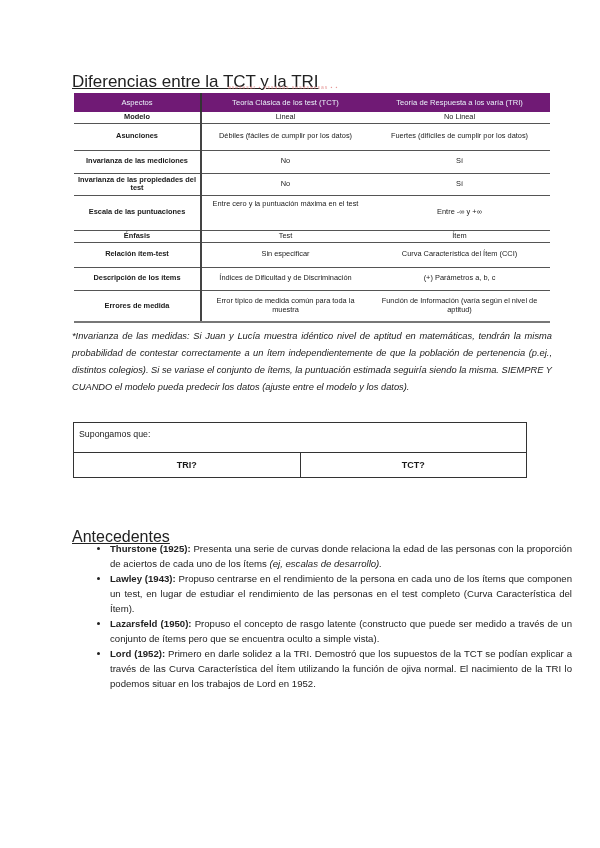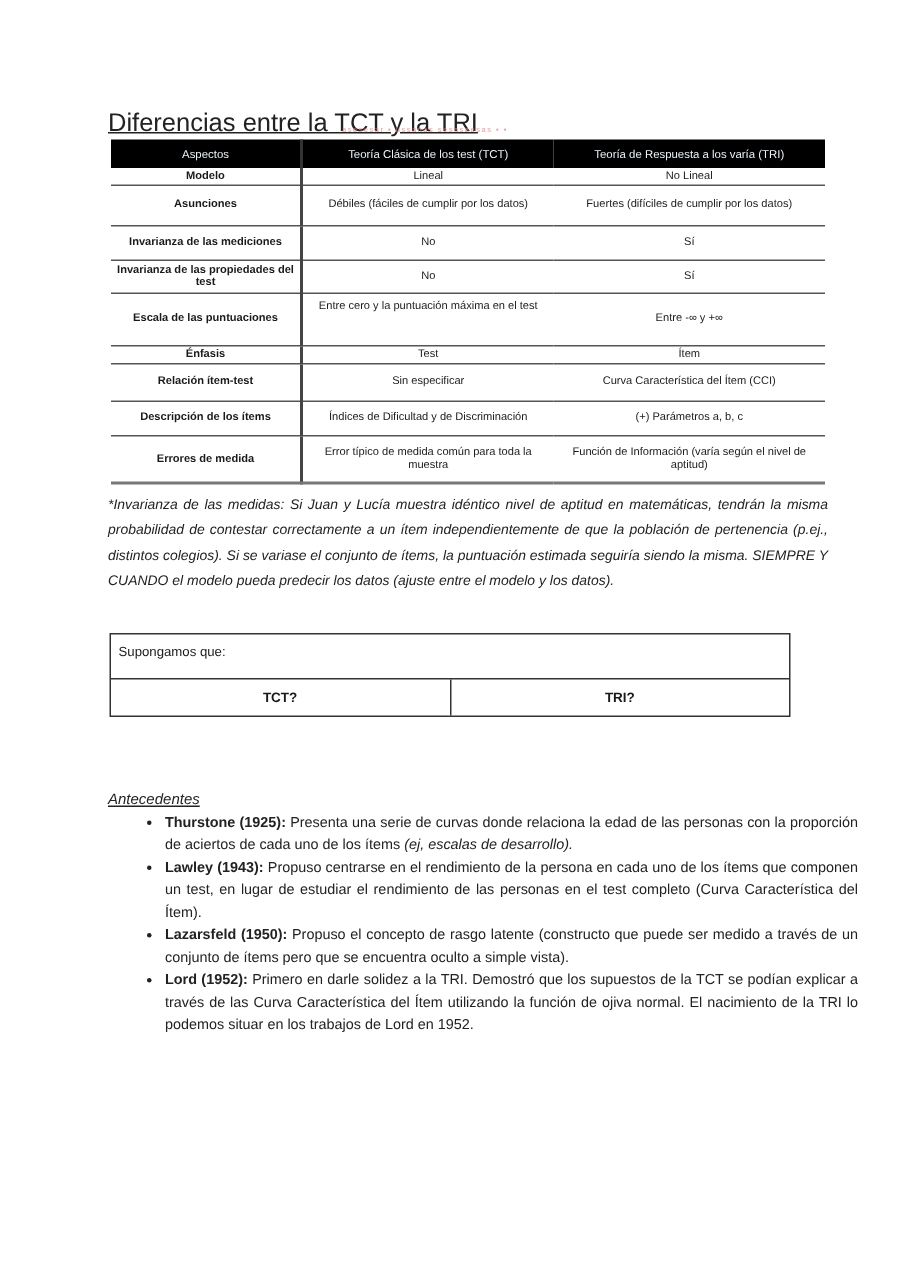--- a/index.html
+++ b/index.html
@@ -4,42 +4,42 @@
 <style>
   html, body { margin: 0; padding: 0; background: #ffffff; }
   body { width: 600px; height: 848px; position: relative; overflow: hidden;
          font-family: "Liberation Sans", sans-serif; color: #1a1a1a; }
   .page-title { position: absolute; left: 72px; top: 72px; font-size: 17px;
                 text-decoration: underline; color: #222; }
   .faint-red { position: absolute; left: 228px; top: 84px; font-size: 5px; color: #e08080;
                letter-spacing: 1px; opacity: .8; }
   table.cmp { position: absolute; left: 74px; top: 93px; width: 476px;
               border-collapse: collapse; font-size: 7.4px; table-layout: fixed; }
-  table.cmp th { background: #000000; color: #eaf3fa; font-weight: normal;
+  table.cmp th { background: #701a75; color: #eaf3fa; font-weight: normal;
                  height: 19px; font-size: 7.6px; padding: 0 2px; }
   table.cmp td { text-align: center; padding: 0 3px; border-bottom: 1px solid #555;
                  line-height: 8.5px; vertical-align: middle; }
   table.cmp td:first-child { font-weight: bold; border-right: 2px solid #444; }
   table.cmp th:first-child { border-right: 2px solid #333; }
   table.cmp tr:last-child td { border-bottom: 2px solid #777; }
   .col1 { width: 127px; } .col2 { width: 168px; } .col3 { width: 181px; }
   .footnote { position: absolute; left: 72px; top: 328px; width: 480px;
               font-style: italic; font-size: 9.3px; line-height: 17px; color: #222;
               text-align: justify; }
   .qbox { position: absolute; left: 73px; top: 422px; width: 452px;
           border: 1px solid #333; font-size: 8.8px; }
   .qbox .q-top { padding: 6px 5px 4px 5px; border-bottom: 1px solid #333; }
   .qbox .q-intro { margin-bottom: 9px; }
   .qbox .q-text { font-style: italic; line-height: 12px; }
   .qbox .q-row { display: flex; height: 24px; }
   .qbox .q-cell { flex: 1; display: flex; align-items: center; justify-content: center;
                   font-weight: bold; font-size: 9px; }
   .qbox .q-cell + .q-cell { border-left: 1px solid #333; }
-  .section-title { position: absolute; left: 72px; top: 528px; font-size: 10px;
-                   text-decoration: underline; color: #222; font-style: italic; }
+  .section-title { position: absolute; left: 72px; top: 528px; font-size: 16px;
+                   text-decoration: underline; color: #222; }
   ul.ante { position: absolute; left: 92px; top: 541px; width: 462px; margin: 0;
             padding: 0 0 0 18px; font-size: 9.6px; line-height: 15px; color: #222;
             text-align: justify; }
   ul.ante li { margin: 0; padding-left: 0; }
   ul.ante li b { font-weight: bold; }
 </style>
 </head>
 <body>
 
 <div>
@@ -108,22 +108,22 @@
     </tbody>
   </table>
 
   <div class="footnote">*Invarianza de las medidas: Si Juan y Lucía muestra idéntico nivel de aptitud en matemáticas, tendrán la misma probabilidad de contestar correctamente a un ítem independientemente de que la población de pertenencia (p.ej., distintos colegios). Si se variase el conjunto de ítems, la puntuación estimada seguiría siendo la misma. SIEMPRE Y CUANDO el modelo pueda predecir los datos (ajuste entre el modelo y los datos).</div>
 
   <div class="qbox">
     <div class="q-top">
       <div class="q-intro">Supongamos que:</div>
     </div>
     <div class="q-row">
+      <div class="q-cell">TRI?</div>
       <div class="q-cell">TCT?</div>
-      <div class="q-cell">TRI?</div>
     </div>
   </div>
 
   <div class="section-title">Antecedentes</div>
   <ul class="ante">
     <li><b>Thurstone (1925):</b><span> Presenta una serie de curvas donde relaciona la edad de las personas con la proporción de aciertos de cada uno de los ítems </span><i>(ej, escalas de desarrollo).</i></li>
     <li><b>Lawley (1943):</b><span> Propuso centrarse en el rendimiento de la persona en cada uno de los ítems que componen un test, en lugar de estudiar el rendimiento de las personas en el test completo (Curva Característica del Ítem).</span></li>
     <li><b>Lazarsfeld (1950):</b><span> Propuso el concepto de rasgo latente (constructo que puede ser medido a través de un conjunto de ítems pero que se encuentra oculto a simple vista).</span></li>
     <li><b>Lord (1952):</b><span> Primero en darle solidez a la TRI. Demostró que los supuestos de la TCT se podían explicar a través de las Curva Característica del Ítem utilizando la función de ojiva normal. El nacimiento de la TRI lo podemos situar en los trabajos de Lord en 1952.</span></li>
   </ul>

